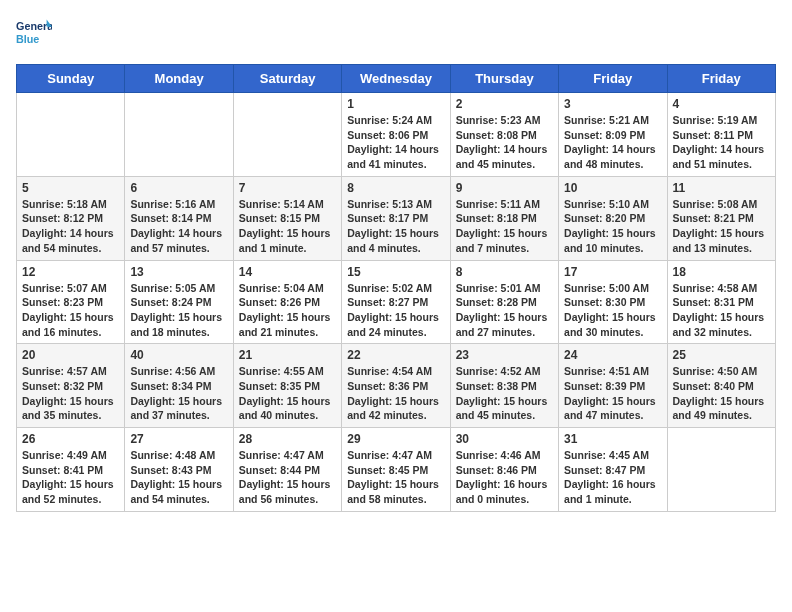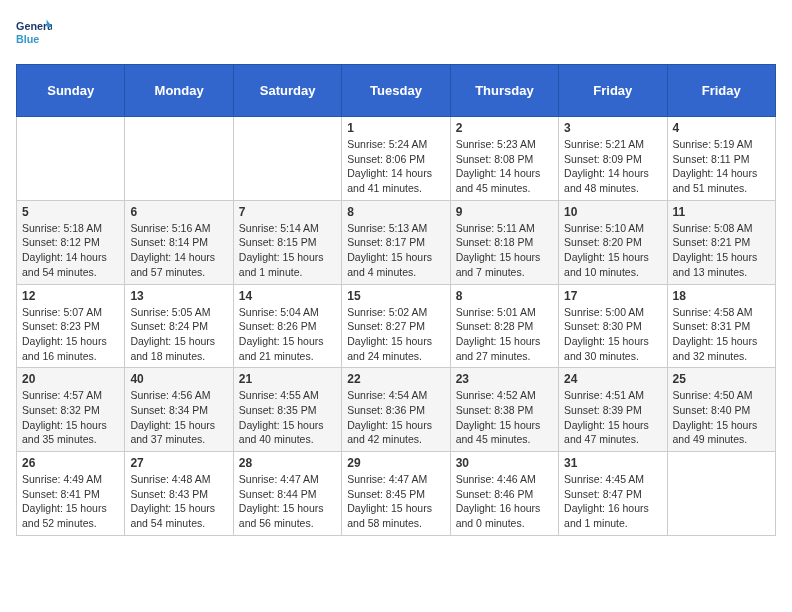--- a/index.html
+++ b/index.html
@@ -41,21 +41,21 @@
     table {
       width: 100%;
       border-collapse: collapse;
       table-layout: fixed;
     }
     thead th {
       background: #3366cc;
       color: #fff;
       font-size: 13px;
       font-weight: bold;
-      padding: 18px 4px;
+      padding: 6px 4px;
       text-align: center;
       border: 1px solid #2255aa;
     }
     tbody td {
       border: 1px solid #ccc;
       vertical-align: top;
       padding: 4px 5px;
       font-size: 10.5px;
       color: #333;
       height: 80px;
@@ -67,20 +67,21 @@
     .day-num {
       font-weight: bold;
       font-size: 12px;
       display: block;
       margin-bottom: 2px;
     }
     .cell-text {
       line-height: 1.4;
       font-size: 10.5px;
       color: #333;
+      font-weight: bold;
     }
     .empty-cell {
       background: #fff !important;
     }
   </style>
 </head>
 <body>
 
 <div class="header">
   <div class="logo">
@@ -95,21 +96,21 @@
     <div class="location-title"></div>
   </div>
 </div>
 
 <table>
   <thead>
     <tr id="header-row">
         <th>Sunday</th>
         <th>Monday</th>
         <th>Saturday</th>
-        <th>Tuesday</th>
+        <th>Wednesday</th>
         <th>Thursday</th>
         <th>Friday</th>
         <th>Friday</th>
       </tr>
   </thead>
   <tbody id="calendar-body">
       <tr>
         <td class="empty-cell"></td>
         <td class="empty-cell"></td>
         <td class="empty-cell"></td>

